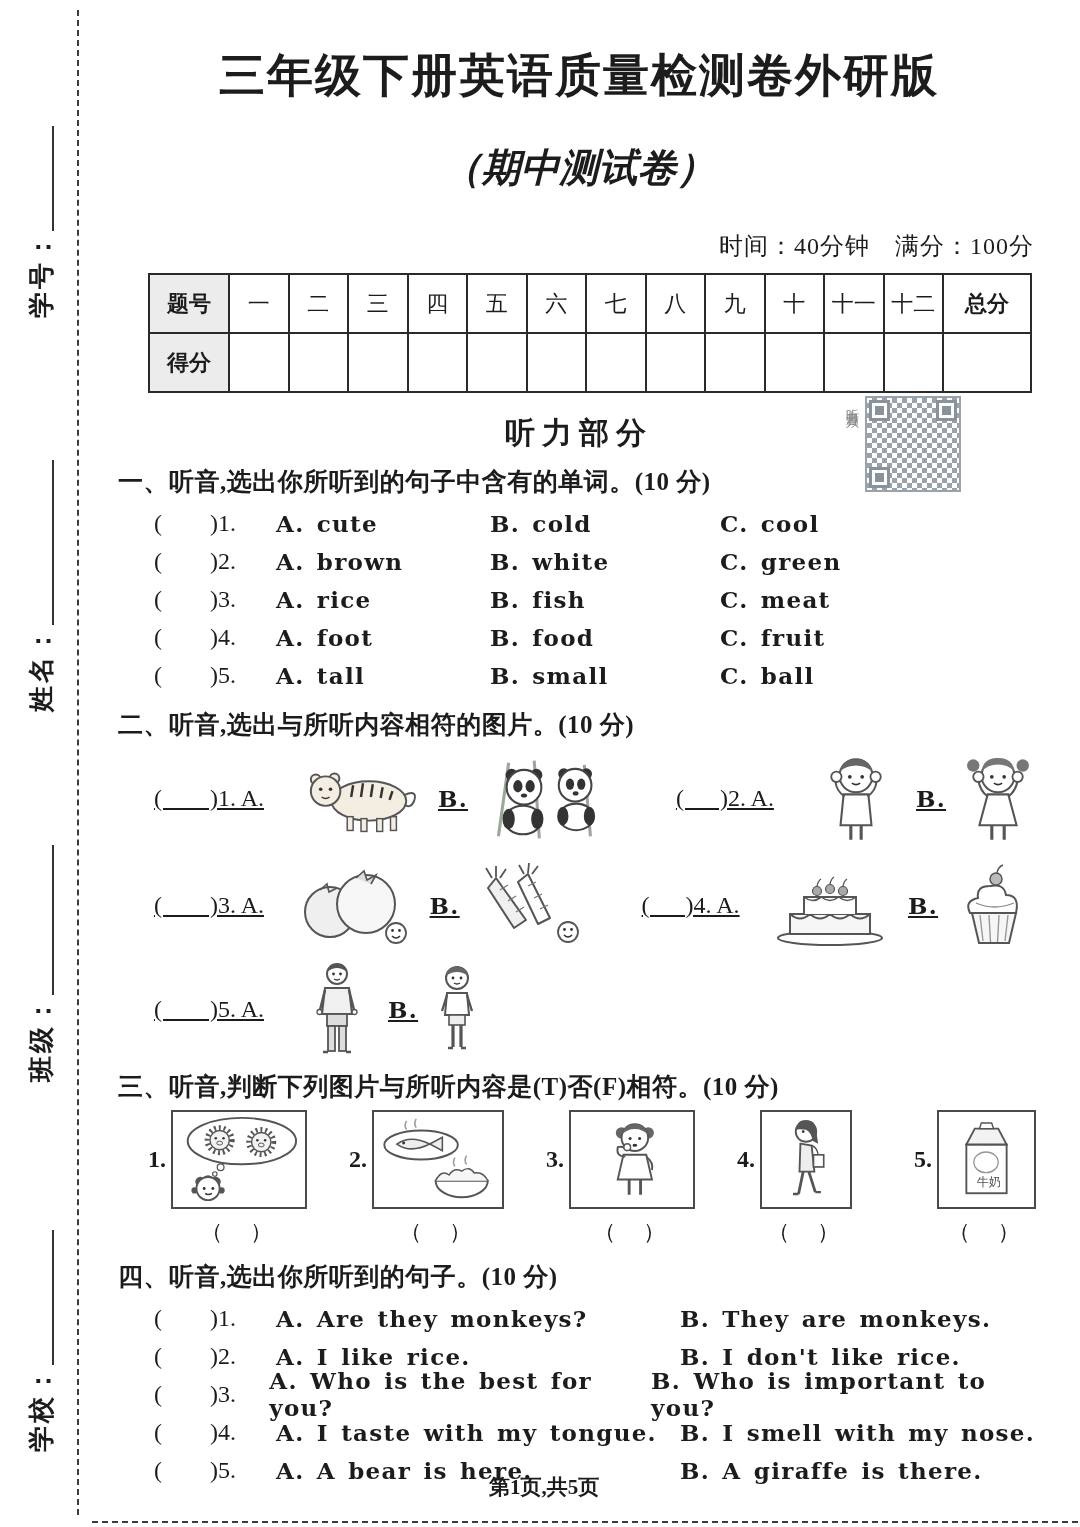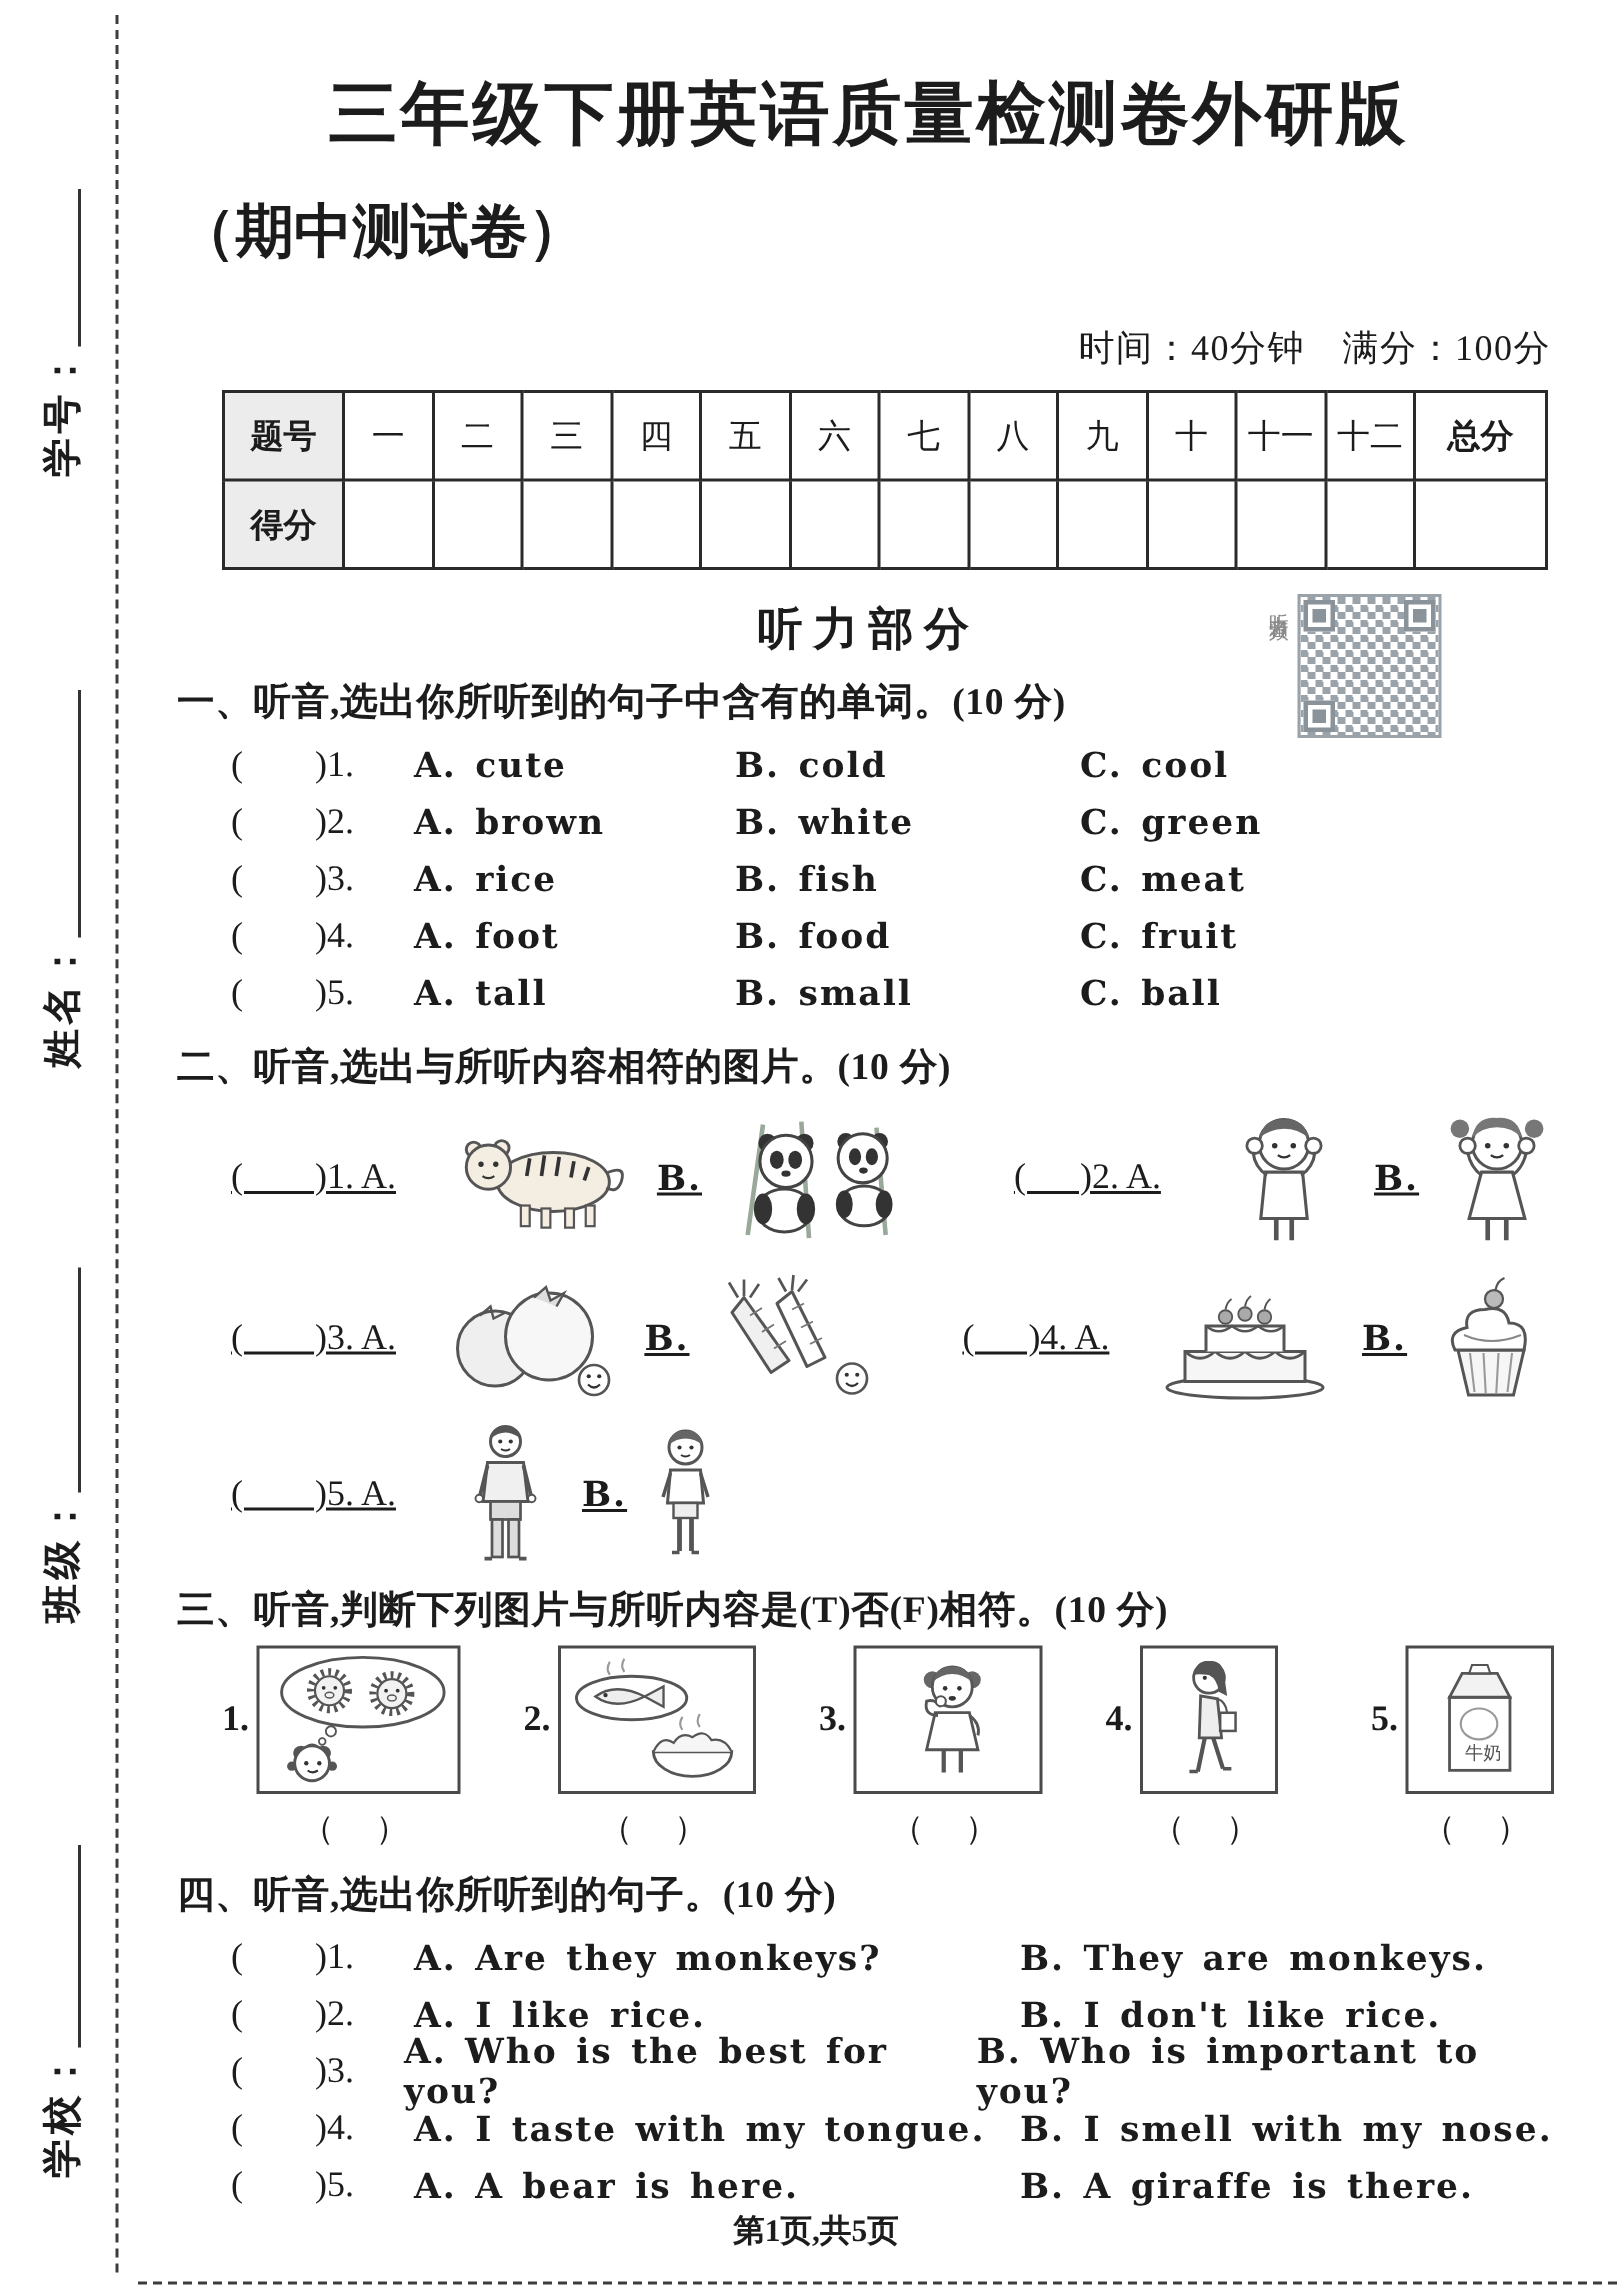--- a/index.html
+++ b/index.html
@@ -14,21 +14,21 @@
   .margin-label{
     position:absolute;left:24px;transform:rotate(-90deg);transform-origin:0 0;
     font-size:26px;font-weight:600;letter-spacing:3px;white-space:nowrap;line-height:36px;
   }
   .fill{display:inline-block;height:20px;border-bottom:2px solid #333;vertical-align:-4px;}
   .w105{width:105px}.w165{width:165px}.w150{width:150px}.w135{width:135px}
 
   .content{position:absolute;left:118px;top:0;width:922px;}
 
   .title{margin-top:50px;text-align:center;font-size:46px;font-weight:700;letter-spacing:2px;line-height:1.15;}
-  .subtitle{margin-top:30px;text-align:left;font-size:39px;font-weight:700;line-height:1.15;}
+  .subtitle{margin-top:43px;text-align:center;font-size:39px;font-weight:700;line-height:1.15;font-style:italic;}
   .meta{margin-top:42px;text-align:right;padding-right:6px;font-size:24px;line-height:1.1;letter-spacing:1px;}
 
   table.score{margin:14px 0 0 30px;width:884px;border-collapse:collapse;table-layout:fixed;}
   table.score td{border:2px solid #2a2a2a;height:49px;text-align:center;font-size:22px;padding:4px;}
   table.score td.hd{background:#ececec;font-weight:600;}
   table.score td.total{font-weight:700;}
   col.c-first{width:80px}col.c-last{width:88px}
 
   .part-header{margin-top:20px;text-align:center;font-size:30px;font-weight:700;letter-spacing:7px;line-height:1.3;}
   .sec-title{margin:14px 0 6px;font-size:25px;font-weight:700;letter-spacing:.5px;line-height:1.3;}

